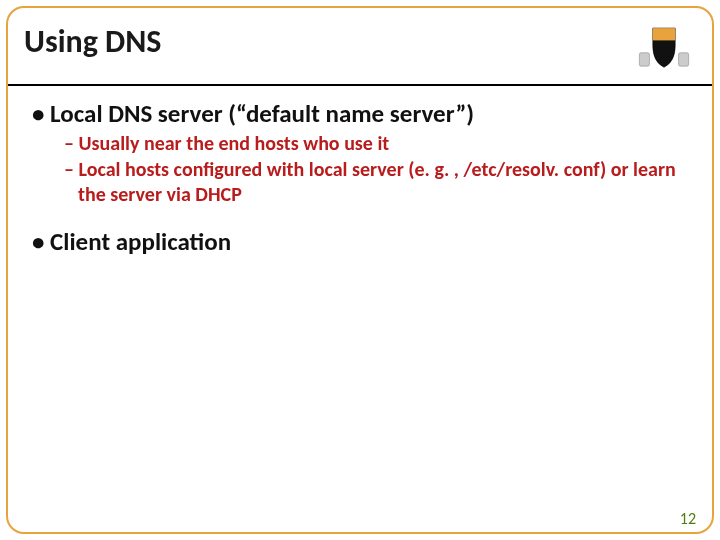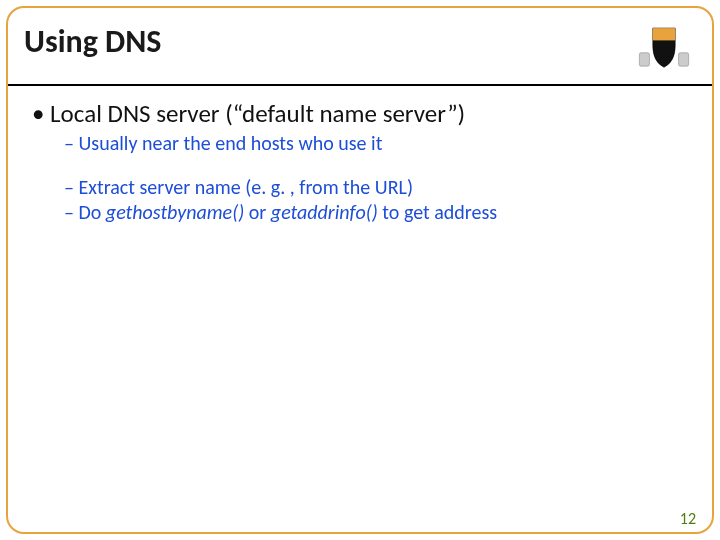--- a/index.html
+++ b/index.html
@@ -36,39 +36,40 @@
     margin-top: -4px;
   }
   .logo svg { width: 100%; height: 100%; }
   .divider {
     border: none;
     border-top: 2px solid #000;
     margin: 2px 8px 0 8px;
   }
   .content {
     padding: 12px 28px 0 28px;
+    font-weight: bold;
   }
   .section {
     margin-bottom: 18px;
   }
   .bullet-main {
     font-size: 25px;
     color: #111;
     margin-bottom: 2px;
     padding-left: 4px;
   }
   .bullet-main::before {
     content: "• ";
   }
   .sub-list {
     padding-left: 36px;
   }
   .sub-item {
     font-size: 20px;
-    color: #1d4ed8;
+    color: #b91c1c;
     line-height: 1.28;
     text-indent: -14px;
     padding-left: 14px;
   }
   .sub-item::before {
     content: "– ";
   }
   .ital { font-style: italic; }
   .page-num {
     position: absolute;
@@ -98,28 +99,26 @@
 </div>
 
 <hr class="divider">
 
 <div class="content">
 
   <div class="section">
     <div class="bullet-main">Local DNS server (“default name server”)</div>
     <div class="sub-list">
       <div class="sub-item"><span>Usually near the end hosts who use it</span></div>
+      <div class="sub-item"><span>Local hosts configured with local server (e. g. , /etc/resolv. conf) or learn the server via DHCP</span></div>
     </div>
   </div>
 
   <div class="section">
-    <div class="sub-list">
-      <div class="sub-item"><span>Extract server name (e. g. , from the URL)</span></div>
-      <div class="sub-item"><span>Do </span><span class="ital">gethostbyname()</span><span> or </span><span class="ital">getaddrinfo()</span><span> to get address</span></div>
-    </div>
+    <div class="bullet-main">Client application</div>
   </div>
 
   <div class="section">
     <div class="sub-list">
     </div>
   </div>
 
 </div>
 
 <div class="page-num">12</div>

